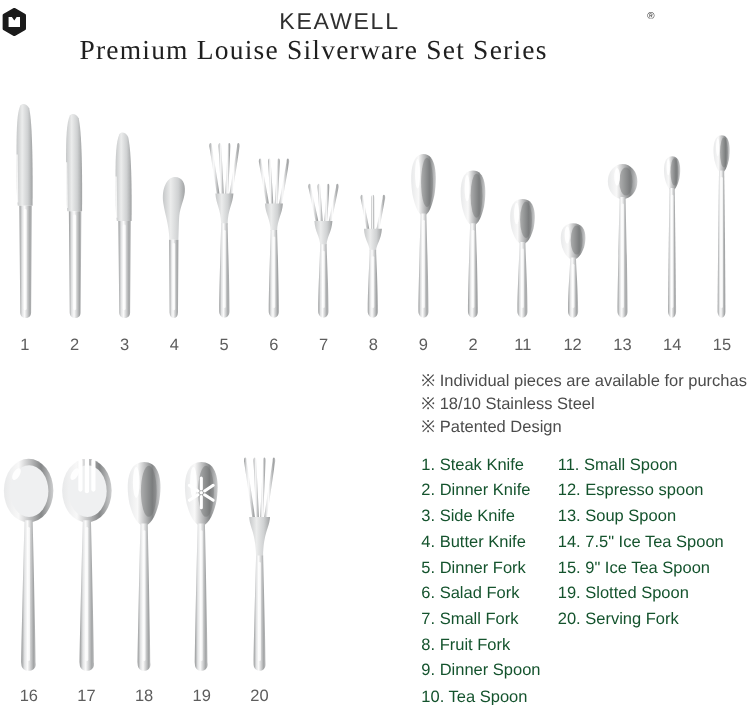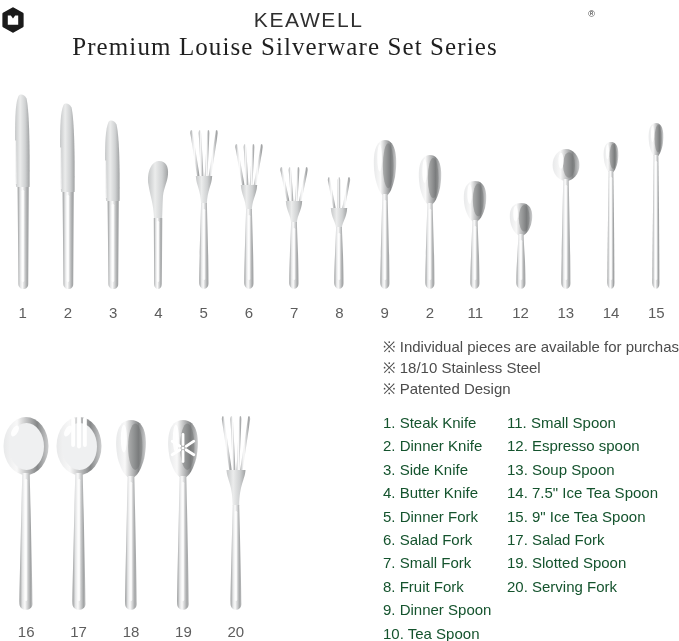--- a/index.html
+++ b/index.html
@@ -856,18 +856,17 @@
         <div class="legend-entry">8. Fruit Fork</div>
         <div class="legend-entry">9. Dinner Spoon</div>
         <div class="legend-entry">10. Tea Spoon</div>
       </div>
     <div class="legend-col-right" id="legend-right">
         <div class="legend-entry">11. Small Spoon</div>
         <div class="legend-entry">12. Espresso spoon</div>
         <div class="legend-entry">13. Soup Spoon</div>
         <div class="legend-entry">14. 7.5" Ice Tea Spoon</div>
         <div class="legend-entry">15. 9" Ice Tea Spoon</div>
-        <div class="legend-entry">17. Salad Fork</div>
         <div class="legend-entry">19. Slotted Spoon</div>
         <div class="legend-entry">20. Serving Fork</div>
       </div>
   </div>
 </div>
 
 </body></html>

